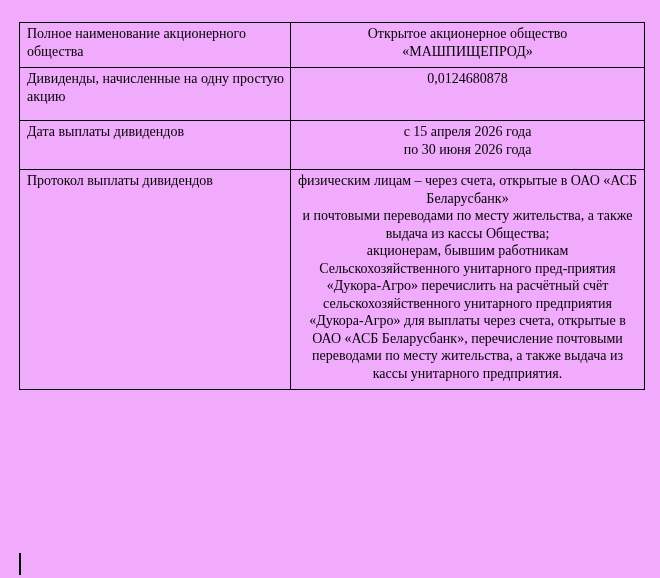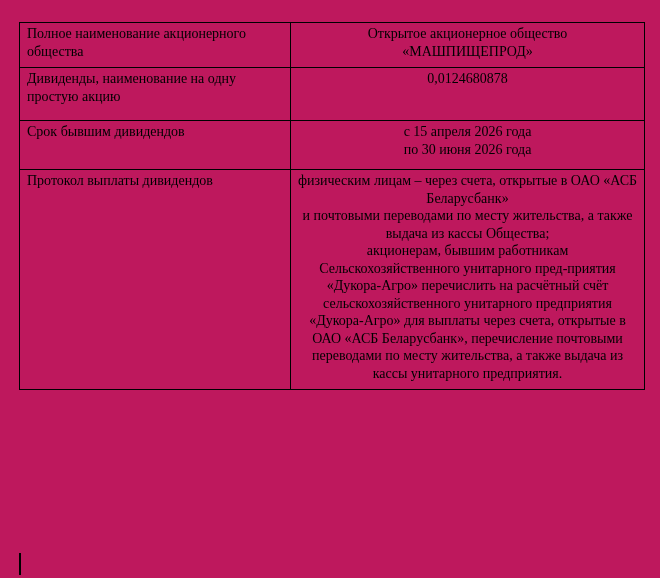--- a/index.html
+++ b/index.html
@@ -1,20 +1,20 @@
 <!DOCTYPE html>
 <html><head>
 <meta charset="utf-8">
 <style>
   html, body { margin: 0; padding: 0; background: #ffffff; }
   .page {
     position: relative;
     width: 660px;
     height: 578px;
-    background: #be185d;
+    background: #f0abfc;
     overflow: hidden;
     font-family: "Liberation Serif", "DejaVu Serif", serif;
     font-size: 14px;
     color: #000000;
   }
   table.info-table {
     position: absolute;
     left: 19px;
     top: 22px;
     width: 626px;
@@ -57,25 +57,25 @@
 
 <div class="page">
   <table class="info-table">
     <tbody>
       <tr class="r0">
         <td class="cell-label">Полное наименование акционерного общества</td>
         <td class="cell-value">Открытое акционерное общество
 «МАШПИЩЕПРОД»</td>
       </tr>
       <tr class="r3">
-        <td class="cell-label">Дивиденды, наименование на одну простую акцию</td>
+        <td class="cell-label">Дивиденды, начисленные на одну простую акцию</td>
         <td class="cell-value">0,0124680878</td>
       </tr>
       <tr class="r4">
-        <td class="cell-label">Срок бывшим дивидендов</td>
+        <td class="cell-label">Дата выплаты дивидендов</td>
         <td class="cell-value">с 15 апреля 2026 года
 по 30 июня 2026 года</td>
       </tr>
       <tr class="r5">
         <td class="cell-label">Протокол выплаты дивидендов</td>
         <td class="cell-value">физическим лицам – через счета, открытые в ОАО «АСБ Беларусбанк»
 и почтовыми переводами по месту жительства, а также выдача из кассы Общества;
 акционерам, бывшим работникам Сельскохозяйственного унитарного пред-приятия «Дукора-Агро» перечислить на расчётный счёт сельскохозяйственного унитарного предприятия «Дукора-Агро» для выплаты через счета, открытые в ОАО «АСБ Беларусбанк», перечисление почтовыми переводами по месту жительства, а также выдача из кассы унитарного предприятия.</td>
       </tr>
     </tbody>

